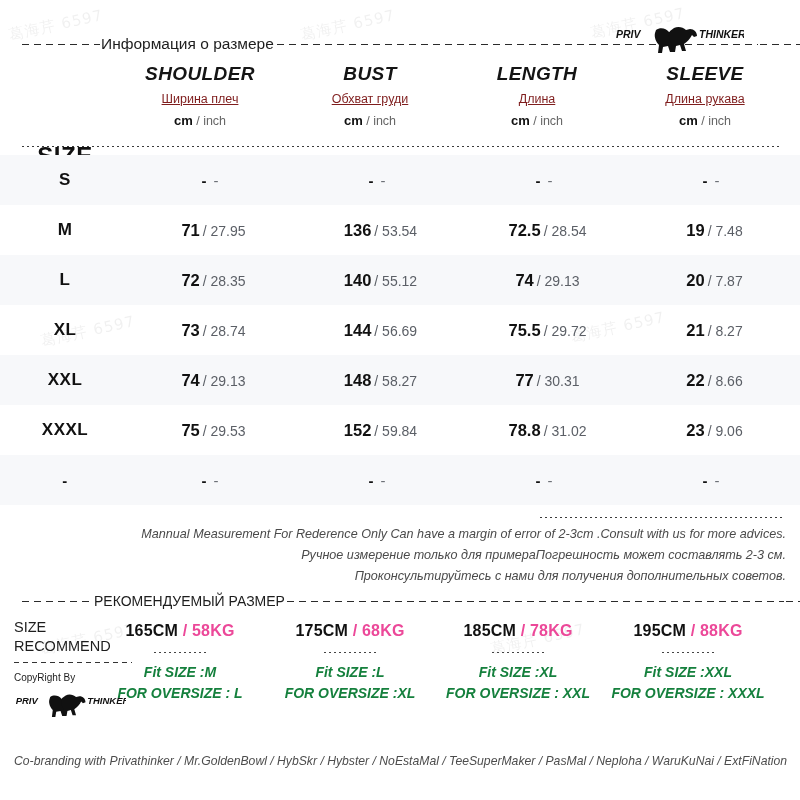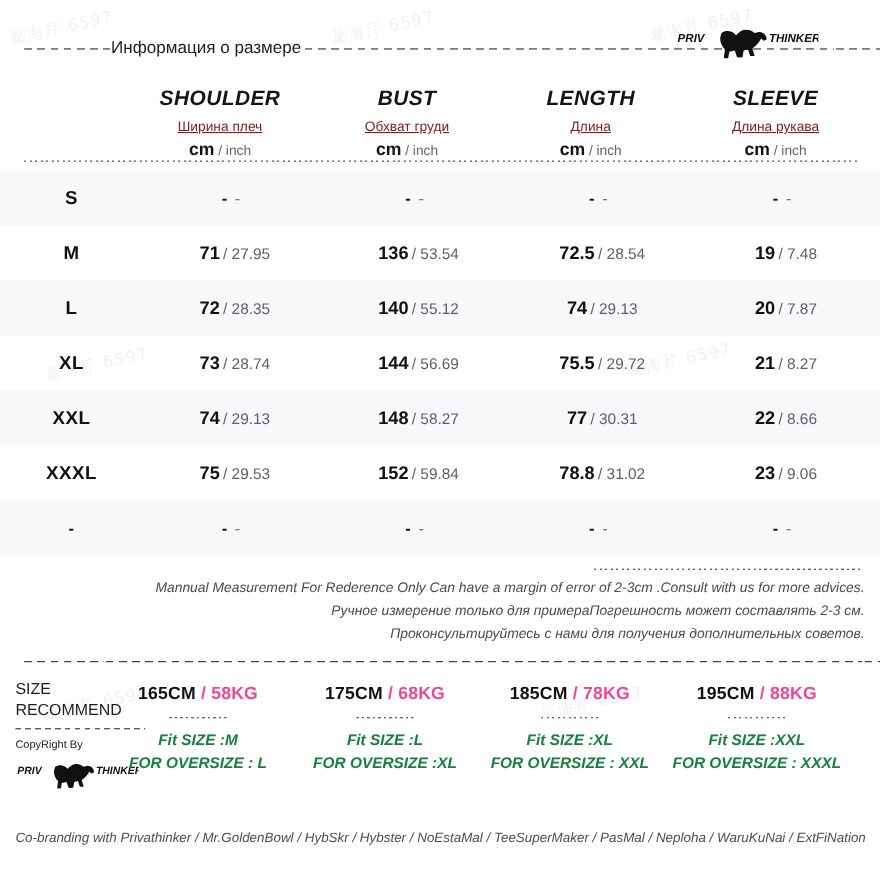--- a/index.html
+++ b/index.html
@@ -47,32 +47,32 @@
   
   .logo{
     position:absolute;top:24px;left:614px;
     width:130px;height:30px;
     display:flex;align-items:center;justify-content:center;
   }
   .logo svg{display:block;}
 
   
   .thead{
-    position:absolute;left:0;top:74px;width:640px;height:88px;
+    position:absolute;left:0;top:58px;width:640px;height:88px;
   }
   .hcell{position:absolute;text-align:center;}
   .h-en{
     font-style:italic;font-weight:bold;font-size:19px;letter-spacing:.4px;
     color:#141414;line-height:24px;
   }
   .h-ru{
     font-size:12.5px;color:#7f1d1d;line-height:22px;margin-top:2px;text-decoration:underline;
   }
   .h-unit{font-size:12.5px;color:#666;line-height:20px;margin-top:1px;}
-  .h-unit b{color:#111;font-size:16px;font-weight:bold;}
+  .h-unit b{color:#111;font-size:13px;font-weight:bold;}
   .size-label{
     position:absolute;left:0;top:84px;width:130px;text-align:center;
     font-size:24px;font-weight:bold;letter-spacing:.5px;color:#111;
   }
 
   .dotline{
     position:absolute;height:1px;
     background-image:repeating-linear-gradient(to right,#3a3a3a 0 2px,transparent 2px 5px);
   }
 
@@ -273,20 +273,21 @@
   <div class="dotline" style="left:540px;top:517px;width:243px;"></div>
 
   <div class="disclaimer">
     <div>Mannual Measurement For Rederence Only Can have a margin of error of 2-3cm .Consult with us for more advices.</div>
     <div>Ручное измерение только для примераПогрешность может составлять 2-3 см.</div>
     <div>Проконсультируйтесь с нами для получения дополнительных советов.</div>
   </div>
 
   <div class="rec-title-row">
     <div class="dash short" style="width:72px;"></div>
+    <div class="rec-title-text">РЕКОМЕНДУЕМЫЙ РАЗМЕР</div>
     <div class="dash long"></div>
     <div class="dash tail" style="width:14px;"></div>
   </div>
 
   <div class="rec-grid">
     <div class="rec-left">
       <div>SIZE</div>
       <div>RECOMMEND</div>
       <div class="mini-dash"></div>
       <div class="cpr">CopyRight By</div>

